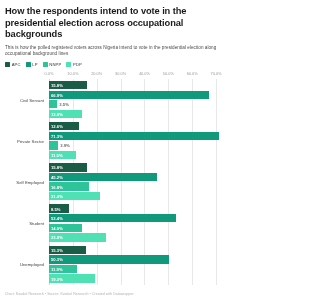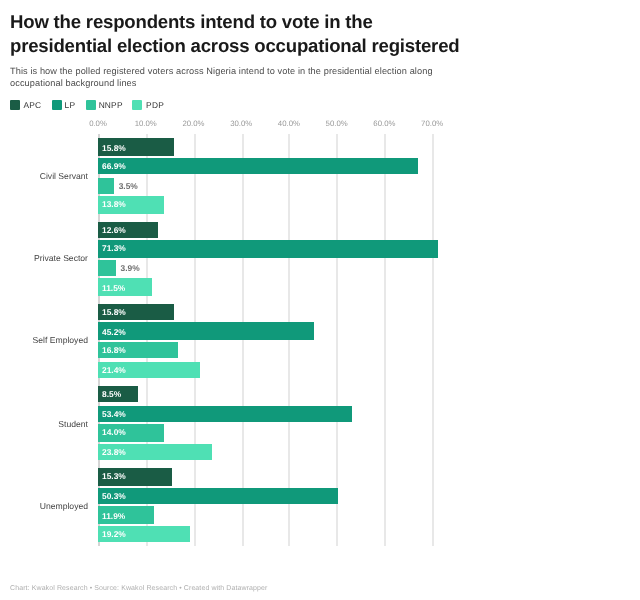--- a/index.html
+++ b/index.html
@@ -64,21 +64,21 @@
   .footer {
     position: absolute; left: 5px; bottom: 4px;
     font-size: 3.5px; color: #b0b0b0; letter-spacing: 0.05px;
   }
 </style>
 </head>
 <body>
 
 <div class="page">
 
-  <div class="title">How the respondents intend to vote in the presidential election across occupational registered</div>
+  <div class="title">How the respondents intend to vote in the presidential election across occupational backgrounds</div>
   <div class="subtitle">This is how the polled registered voters across Nigeria intend to vote in the presidential election along occupational background lines</div>
 
   <div class="legend" id="legend">
       <div class="legend-item">
         <span class="legend-swatch" style="background: rgb(26, 92, 69);"></span>
         <span class="legend-label">APC</span>
       </div>
       <div class="legend-item">
         <span class="legend-swatch" style="background: rgb(16, 153, 122);"></span>
         <span class="legend-label">LP</span>

